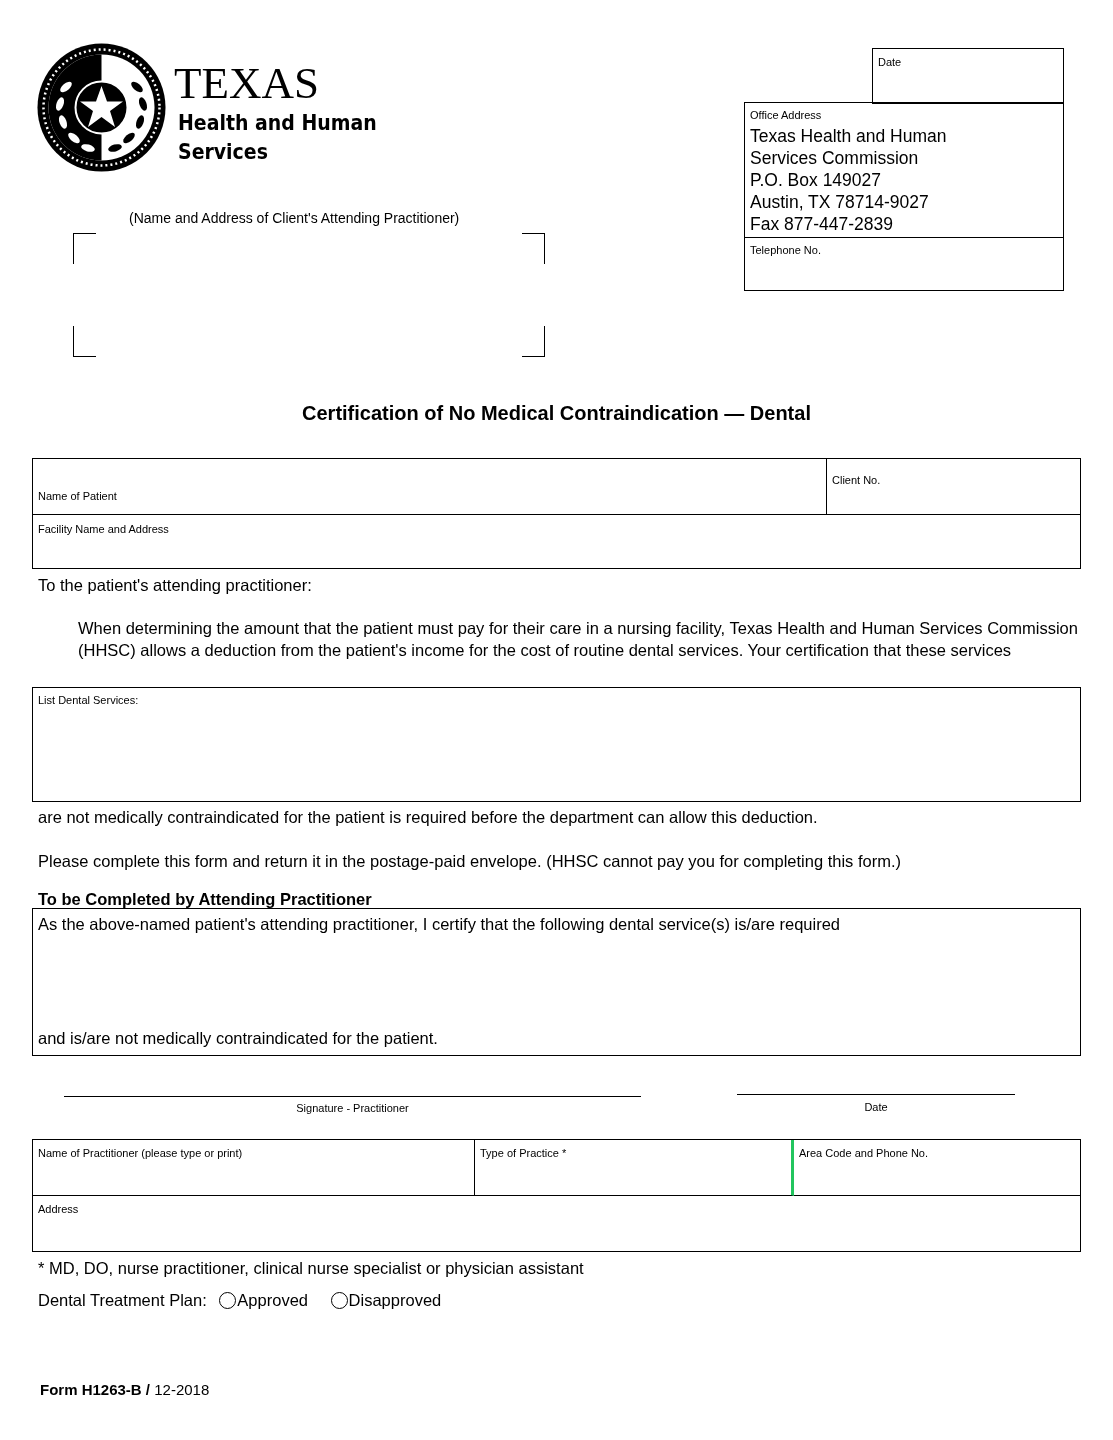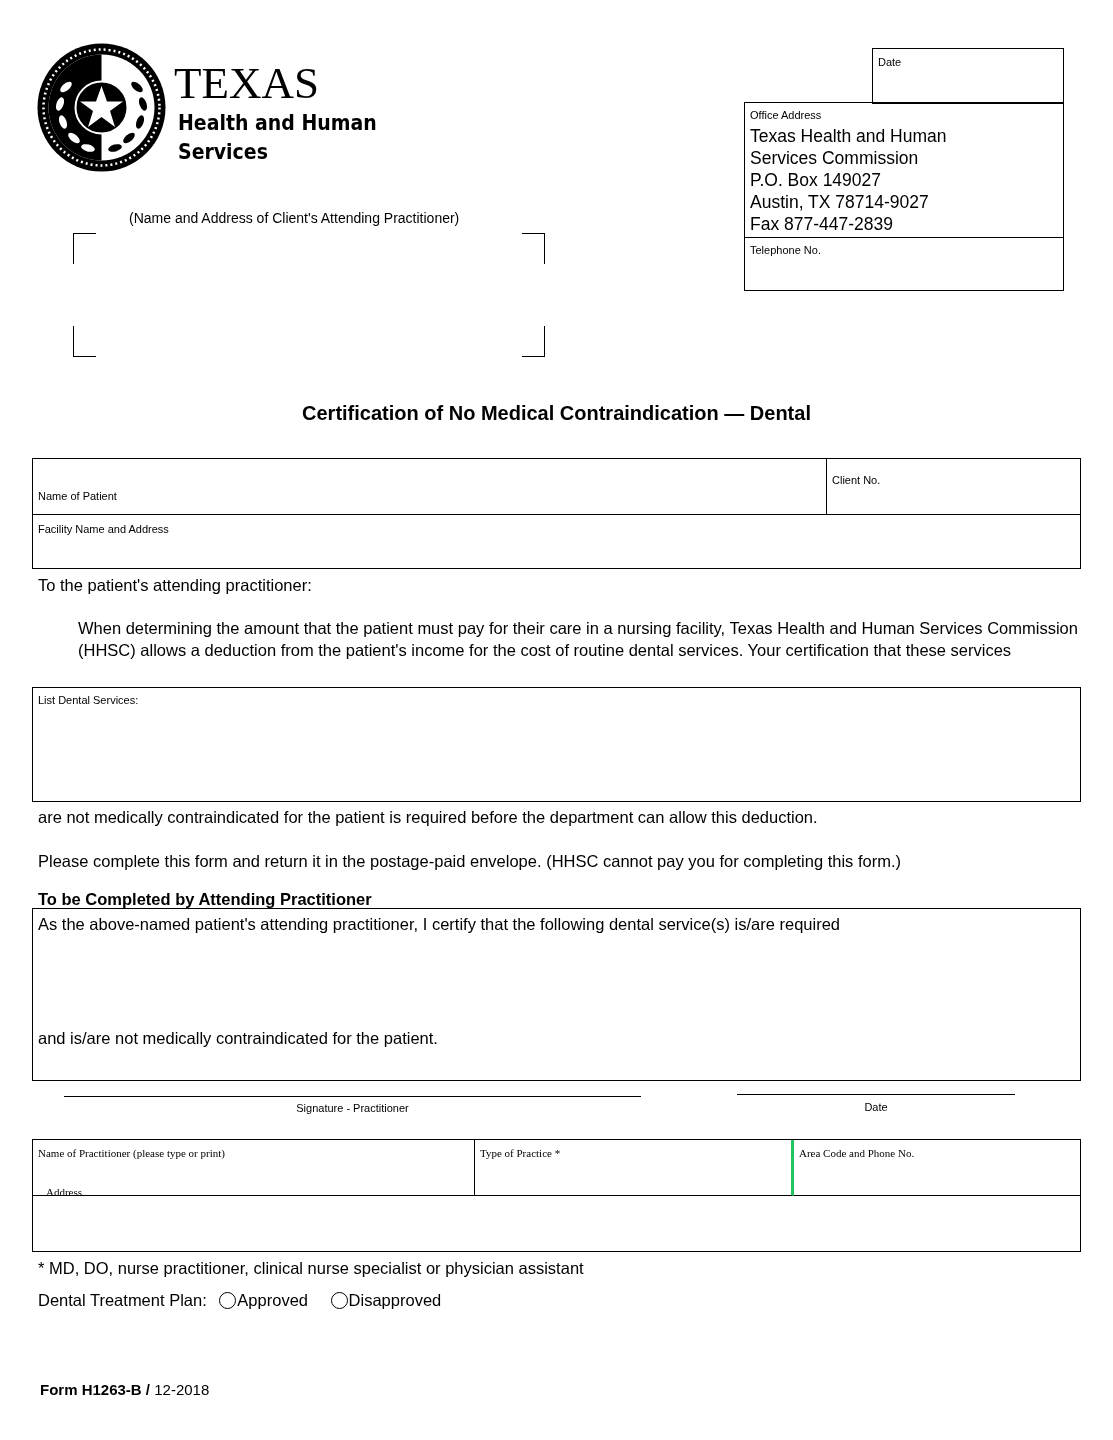--- a/index.html
+++ b/index.html
@@ -95,41 +95,41 @@
 <div class="abs para" style="left:38px; top:617px; width:1030px;margin-left:40px;">When determining the amount that the patient must pay for their care in a nursing facility, Texas Health and Human Services Commission (HHSC) allows a deduction from the patient's income for the cost of routine dental services. Your certification that these services</div>
 
 <div class="box" style="left:32px; top:687px; width:1049px; height:115px;">
   <div class="lbl" style="position:absolute; left:5px; top:3px;">List Dental Services:</div>
 </div>
 
 <div class="abs para" style="left:38px; top:806px;">are not medically contraindicated for the patient is required before the department can allow this deduction.</div>
 <div class="abs para" style="left:38px; top:850px;">Please complete this form and return it in the postage-paid envelope. (HHSC cannot pay you for completing this form.)</div>
 
 <div class="abs para" style="left:38px; top:888px; font-weight:bold;">To be Completed by Attending Practitioner</div>
-<div class="box" style="left:32px; top:908px; width:1049px; height:173px;">
+<div class="box" style="left:32px; top:908px; width:1049px; height:148px;">
   <div class="para" style="position:absolute; left:5px; top:4px;">As the above-named patient's attending practitioner, I certify that the following dental service(s) is/are required</div>
   <div class="para" style="position:absolute; left:5px; top:118px;">and is/are not medically contraindicated for the patient.</div>
 </div>
 
 <div class="hline" style="left:64px; top:1096px; width:577px;"></div>
 <div class="abs lbl" style="left:64px; width:577px; top:1099px; text-align:center;">Signature - Practitioner</div>
 <div class="hline" style="left:737px; top:1094px; width:278px;"></div>
 <div class="abs lbl" style="left:737px; width:278px; top:1098px; text-align:center;">Date</div>
 
-<div class="box" style="left:32px; top:1139px; width:1049px; height:113px;font-family:Liberation Serif, serif;">
+<div class="box" style="left:32px; top:1139px; width:1049px; height:113px;">
   <div class="cellbox" style="left:0; top:0; width:442px; height:56px; border-right:1px solid #000; border-bottom:1px solid #000;">
     <div class="lbl" style="position:absolute; left:5px; top:4px;">Name of Practitioner (please type or print)</div>
   </div>
   <div class="cellbox" style="left:442px; top:0; width:319px; height:56px; border-right:3px solid #22c55e; border-bottom:1px solid #000;">
     <div class="lbl" style="position:absolute; left:5px; top:4px;">Type of Practice *</div>
   </div>
   <div class="cellbox" style="left:761px; top:0; width:286px; height:56px; border-bottom:1px solid #000;">
     <div class="lbl" style="position:absolute; left:5px; top:4px;">Area Code and Phone No.</div>
   </div>
-  <div class="cellbox" style="left:0; top:39px; width:1047px; height:55px;margin-left:8px;">
+  <div class="cellbox" style="left:0; top:56px; width:1047px; height:55px;">
     <div class="lbl" style="position:absolute; left:5px; top:4px;">Address</div>
   </div>
 </div>
 
 <div class="abs para" style="left:38px; top:1257px;">* MD, DO, nurse practitioner, clinical nurse specialist or physician assistant</div>
 
 <div class="abs para" style="left:38px; top:1289px; white-space:nowrap;">
   <span>Dental Treatment Plan:</span>
   <span style="margin-left:8px;">
     <span class="radio"></span><span>Approved</span>

